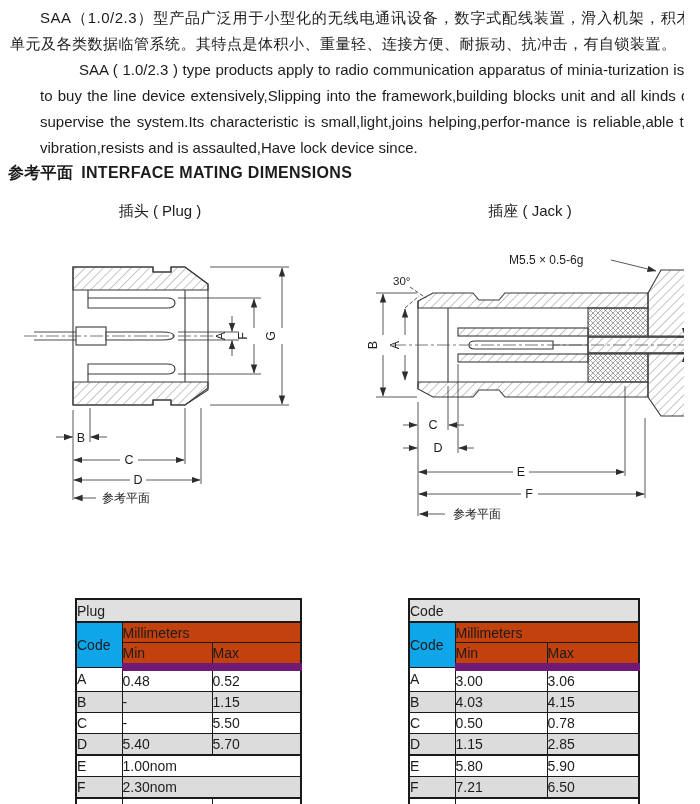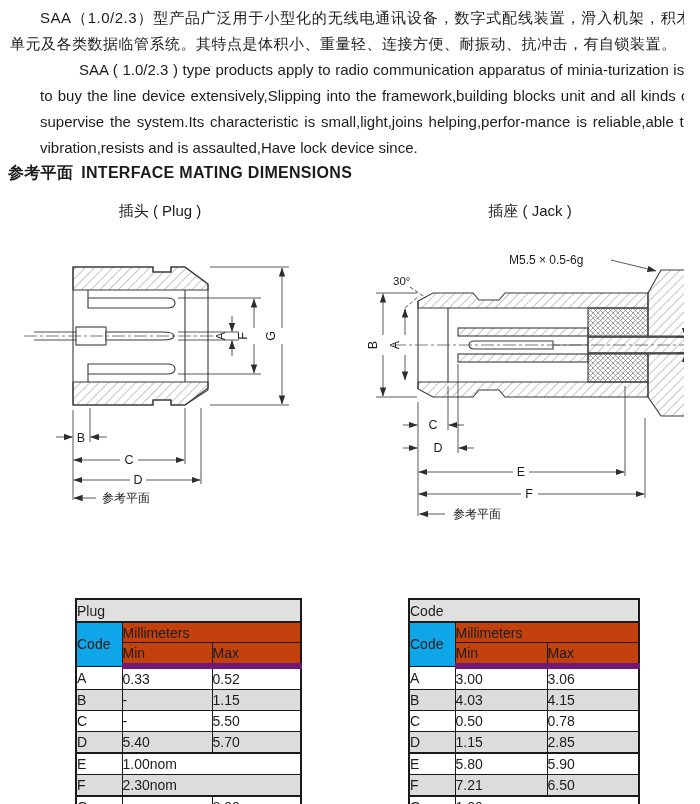--- a/index.html
+++ b/index.html
@@ -21,21 +21,21 @@
   svg text { font-family:"Liberation Sans","DejaVu Sans",sans-serif; fill:#1c1c1c; }
 
   table.tbl { position:absolute; top:598px; border-collapse:collapse; table-layout:fixed; border:2px solid #1a1a1a; }
   .plug-tbl { left:75px;  width:225px; }
   .jack-tbl { left:408px; width:230px; }
   .tbl td { border:1px solid #1a1a1a; text-align:left; vertical-align:middle;
             font-size:14px; height:20px; padding:0; background:#ffffff; }
   .tbl tr.title-row td { height:21px; background:#e0e0e0; border-bottom:2px solid #1a1a1a; }
   .tbl td.hdr { background:#c2410c; }
   .tbl td.code-hdr { background:#0ea5e9; }
-  .tbl tr.hdr2 td { border-bottom:6px solid #701a75; }
+  .tbl tr.hdr2 td { border-bottom:8px solid #701a75; }
   .tbl tr.shade td { background:#dcdcdc; }
   .tbl tr.thick-top td { border-top:2px solid #1a1a1a; }
 </style>
 </head>
 <body>
 
 <div class="page">
 
   <p class="para zh-para">SAA（1.0/2.3）型产品广泛用于小型化的无线电通讯设备，数字式配线装置，滑入机架，积木单元及各类数据临管系统。其特点是体积小、重量轻、连接方便、耐振动、抗冲击，有自锁装置。</p>
   <p class="para en-para">SAA ( 1.0/2.3 ) type products apply to radio communication apparatus of minia-turization is digital to buy the line device extensively,Slipping into the framework,building blocks unit and all kinds of data supervise the system.Its characteristic is small,light,joins helping,perfor-mance is reliable,able to bear vibration,resists and is assaulted,Have lock device since.</p>
@@ -188,21 +188,21 @@
     <tr>
       <td class="code-hdr" rowspan="2">Code</td>
       <td class="hdr" colspan="2" style="height:19px">Millimeters</td>
     </tr>
     <tr class="hdr2">
       <td class="hdr">Min</td>
       <td class="hdr">Max</td>
     </tr>
     <tr>
           <td>A</td>
-          <td>0.33</td>
+          <td>0.48</td>
           <td>0.52</td>
         </tr>
     <tr class="shade">
           <td>B</td>
           <td>-</td>
           <td>1.15</td>
         </tr>
     <tr>
           <td>C</td>
           <td>-</td>

